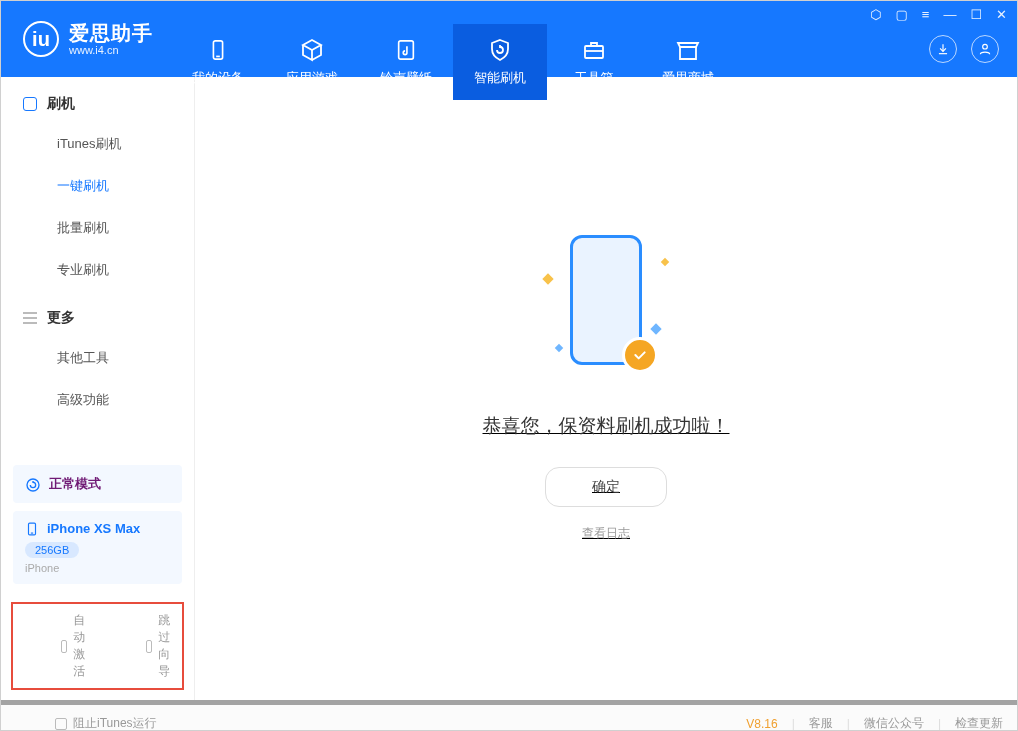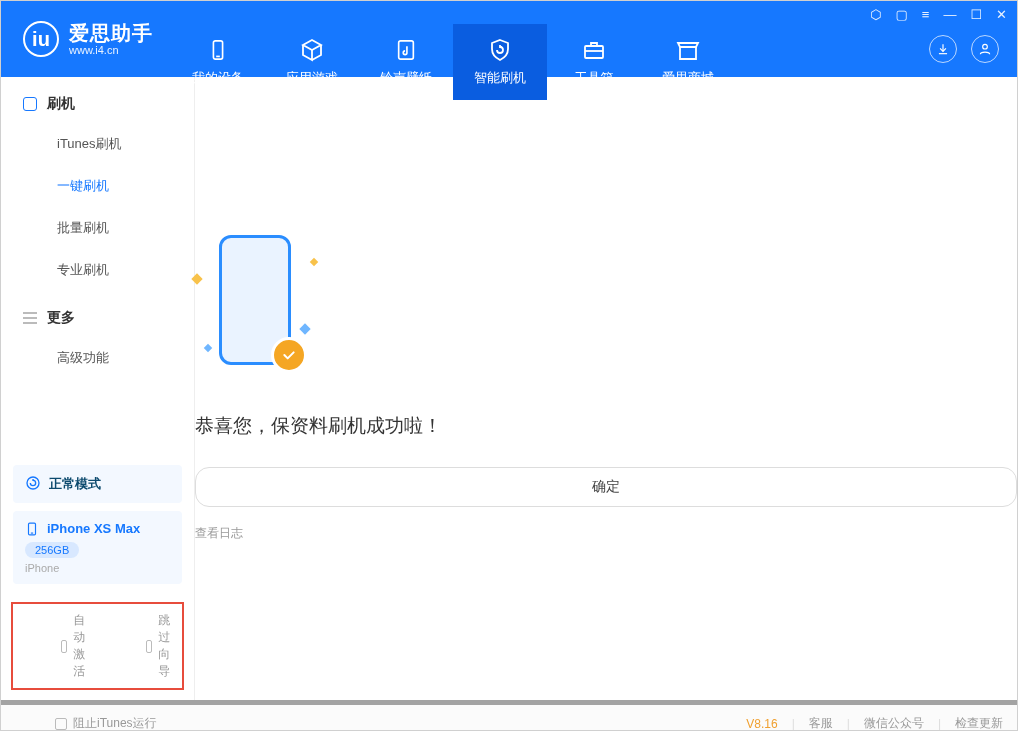--- a/index.html
+++ b/index.html
@@ -17,29 +17,29 @@
 .winctrl { position: absolute; top: 6px; right: 10px; display: flex; gap: 14px; font-size: 13px; opacity: 0.9; }
 .winctrl span { cursor: pointer; }
 .header-right-icons { position: absolute; right: 18px; bottom: 14px; display: flex; gap: 14px; }
 .header-right-icons .ic { width: 28px; height: 28px; border: 1.5px solid rgba(255,255,255,0.7); border-radius: 50%; display: flex; align-items: center; justify-content: center; cursor: pointer; }
 .body { display: flex; height: calc(100% - 76px - 30px); }
 .sidebar { width: 194px; border-right: 1px solid #eee; display: flex; flex-direction: column; }
 .side-group-title { display: flex; align-items: center; gap: 10px; padding: 18px 0 10px 22px; font-size: 14px; color: #333; font-weight: 600; }
 .side-item { padding: 12px 0 12px 56px; font-size: 13px; color: #555; cursor: pointer; }
 .side-item.active { color: #1678ff; }
 .side-spacer { flex: 1; }
-.device-box { margin: 8px 12px; background: #f3f8ff; border-radius: 4px; padding: 10px 12px; font-size: 13px; color: #0c4a6e; display: flex; align-items: flex-start; gap: 8px; font-weight: 600; }
+.device-box { margin: 8px 12px; background: #f3f8ff; border-radius: 4px; padding: 10px 12px; font-size: 13px; color: #701a75; display: flex; align-items: flex-end; gap: 8px; font-weight: 600; }
 .device-info { margin: 0 12px 10px 12px; background: #f3f8ff; border-radius: 4px; padding: 10px 12px; }
 .device-info .name-row { display: flex; align-items: center; gap: 8px; font-size: 13px; font-weight: 600; color: #1678ff; }
 .device-info .storage { display: inline-block; margin-top: 6px; background: rgba(22,120,255,0.12); color: #1678ff; font-size: 11px; padding: 2px 10px; border-radius: 10px; }
 .device-info .type { font-size: 11px; color: #aaa; margin-top: 4px; }
 .bottom-opts { border: 2px solid #e74c3c; margin: 8px 10px 10px 10px; padding: 8px 8px; display: flex; gap: 14px; font-size: 12px; color: #999; }
 .chk { display: flex; align-items: center; gap: 6px; cursor: pointer; padding-left: 40px; }
 .chk .box { width: 13px; height: 13px; border: 1px solid #bbb; border-radius: 2px; }
-.main { flex: 1; display: flex; flex-direction: column; justify-content: center; position: relative; }
+.main { flex: 1; display: flex; flex-direction: column; align-items: center; justify-content: center; position: relative; text-decoration: underline; }
 .phone-illus { position: relative; width: 120px; height: 150px; margin-bottom: 28px; }
 .phone-body { position: absolute; left: 24px; top: 0; width: 72px; height: 130px; border: 3px solid #2a8dff; border-radius: 12px; background: #eaf3ff; }
 .badge { position: absolute; right: 8px; bottom: 12px; width: 36px; height: 36px; background: #f5a623; border-radius: 50%; border: 3px solid #fff; display: flex; align-items: center; justify-content: center; }
 .badge svg { width: 16px; height: 16px; }
 .spark { position: absolute; width: 8px; height: 8px; background: #f8c24a; transform: rotate(45deg); }
 .spark.blue { background: #6fb6ff; }
 .success-msg { font-size: 19px; color: #333; font-weight: 500; margin-bottom: 28px; }
 .confirm-btn { border: 1px solid #ddd; background: #fff; padding: 10px 46px; font-size: 14px; color: #444; cursor: pointer; border-radius: 14px; margin-bottom: 18px; }
 .view-log { font-size: 12px; color: #999; cursor: pointer; }
 .footer { height: 42px; border-top: 5px solid #a3a3a3; background: #fbfbfb; display: flex; align-items: center; font-size: 12px; color: #999; padding: 0 14px; }
@@ -157,20 +157,21 @@
     </div>
     <div class="side-item">iTunes刷机</div>
     <div class="side-item active">一键刷机</div>
     <div class="side-item">批量刷机</div>
     <div class="side-item">专业刷机</div>
 
     <div class="side-group-title">
       <span class="gicon list"></span>
       <span>更多</span>
     </div>
+    <div class="side-item">其他工具</div>
     <div class="side-item">高级功能</div>
 
     <div class="side-spacer"></div>
 
     <div class="device-box">
       <svg width="16" height="16" viewBox="0 0 24 24" fill="none" stroke="#1678ff" stroke-width="2">
           <circle cx="12" cy="12" r="9"></circle>
           <path d="M8 12 A4 4 0 1 0 12 8"></path>
           <polyline points="12 6 12 8 14 8"></polyline>
         </svg>

